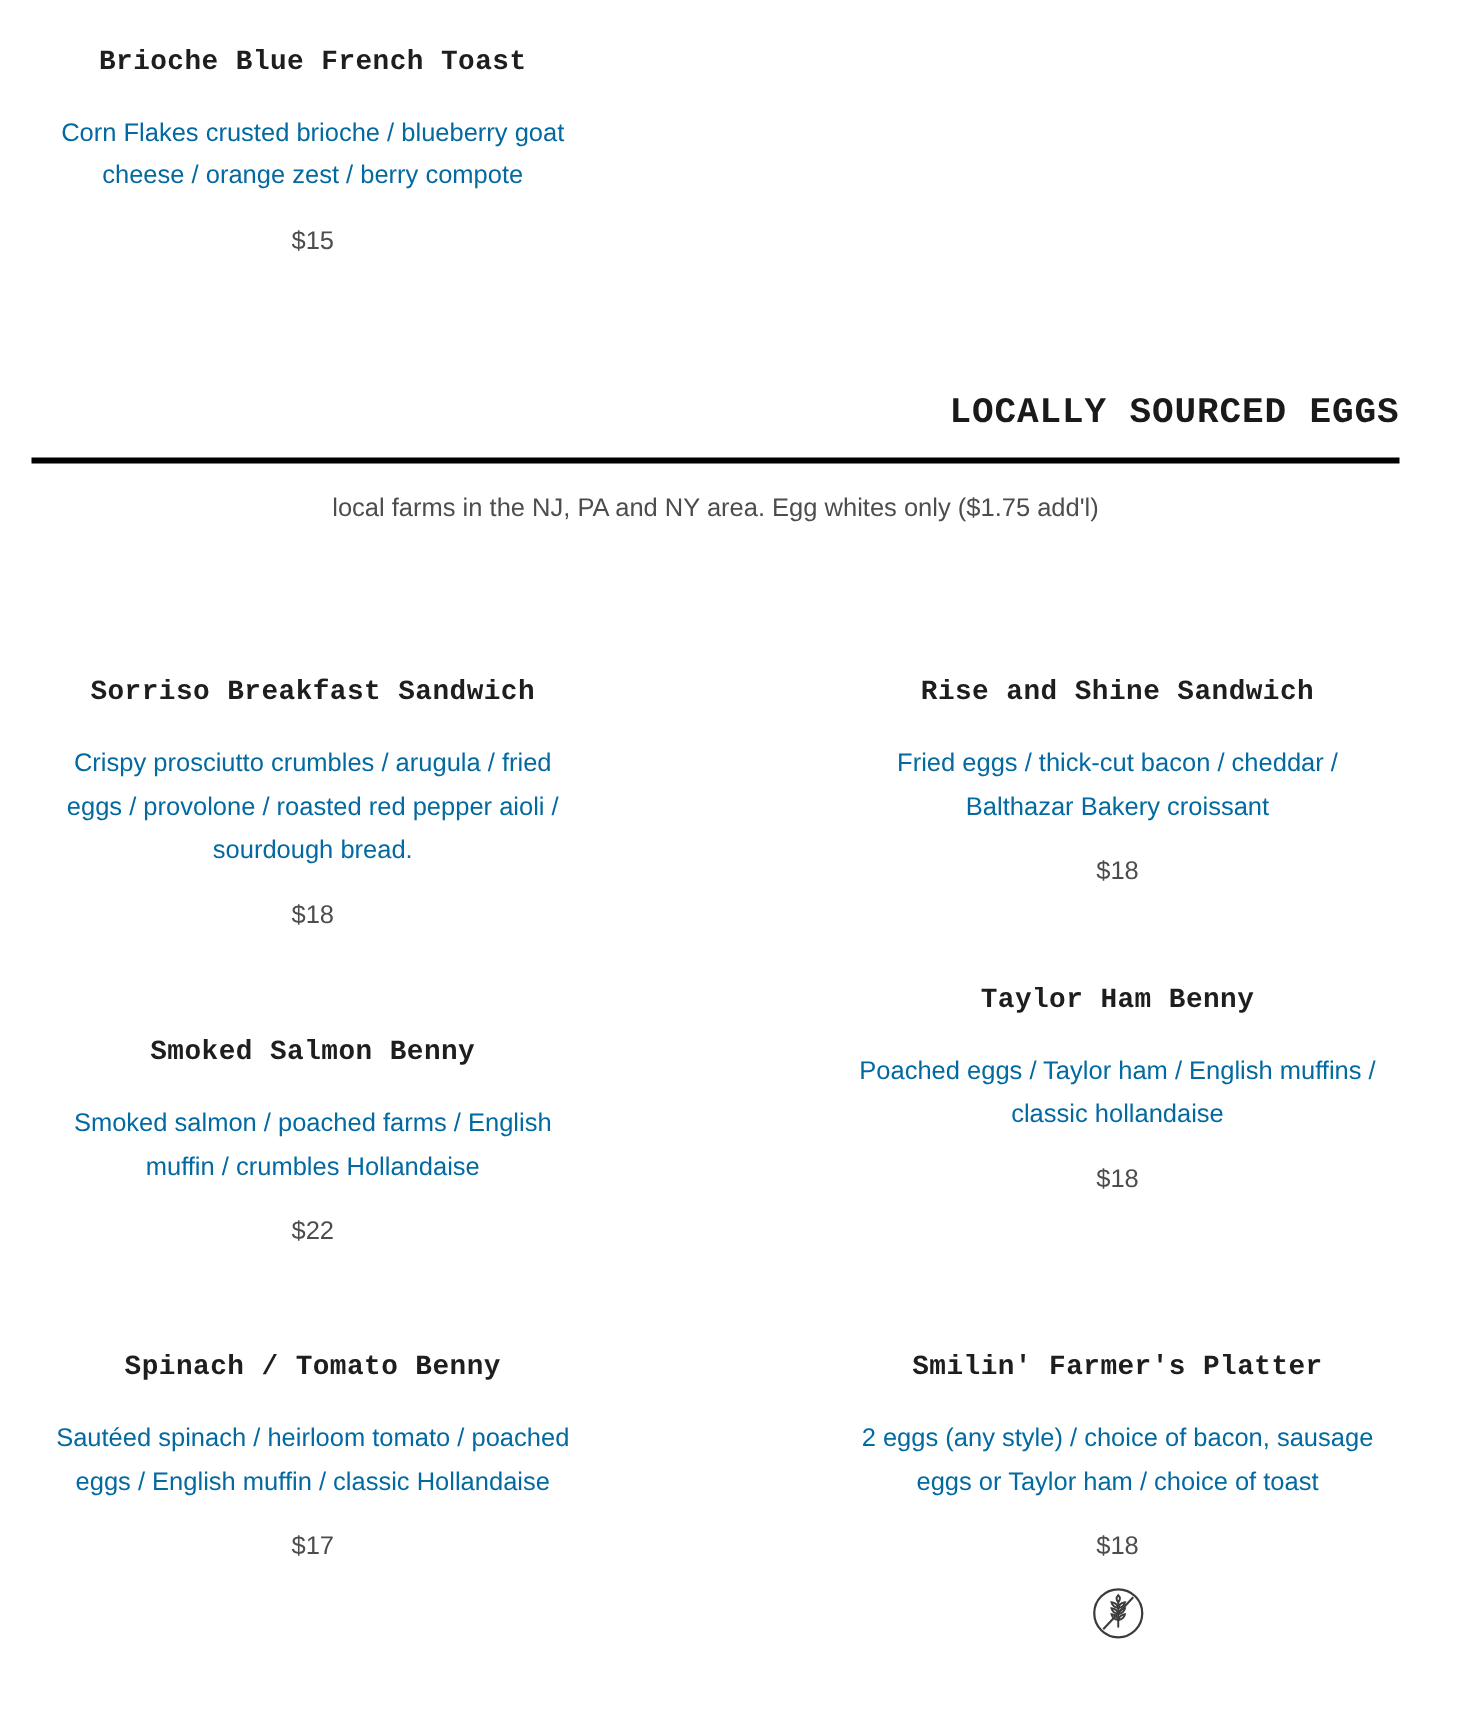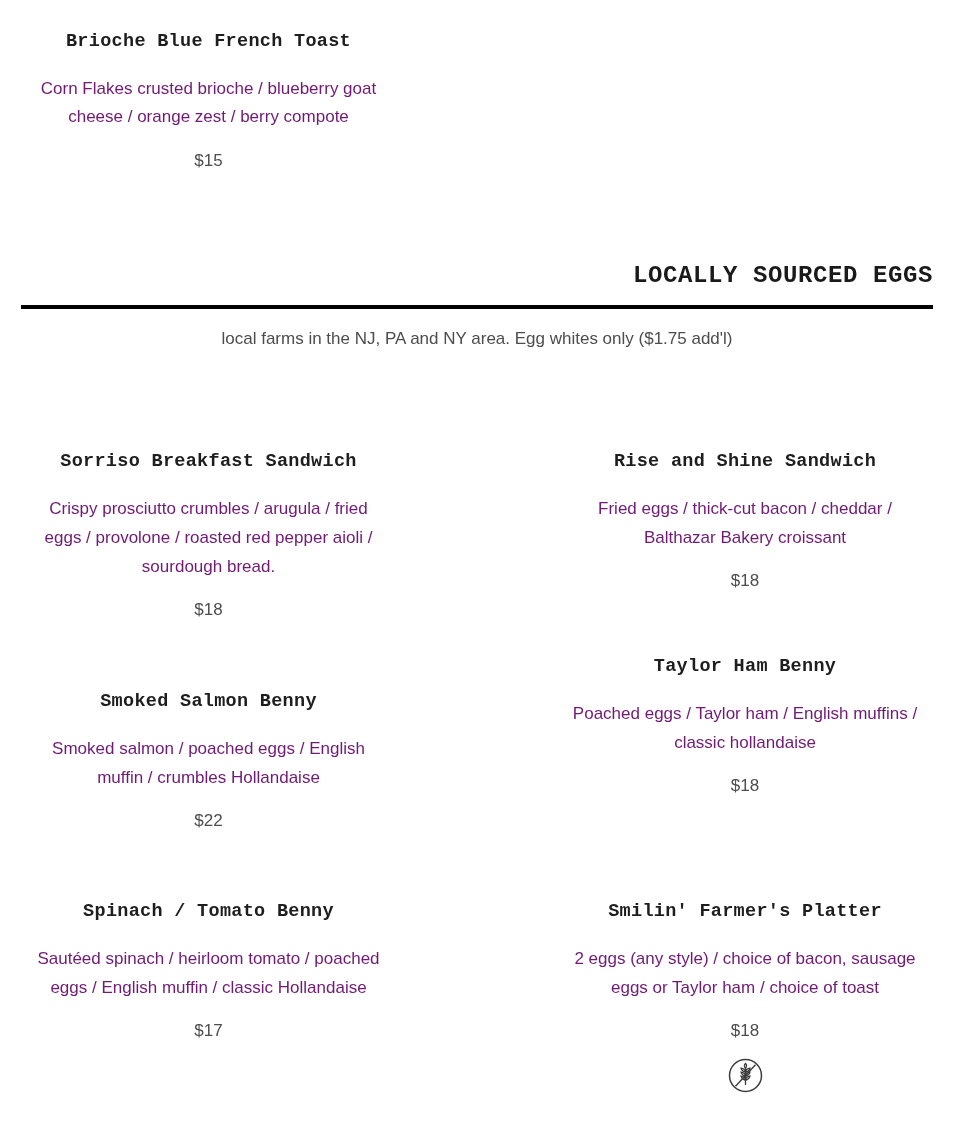--- a/index.html
+++ b/index.html
@@ -20,21 +20,21 @@
     font-size: 18.5px;
     line-height: 24px;
     letter-spacing: 0.3px;
     color: #1e1e1e;
     white-space: nowrap;
   }
   .item-desc { margin-top: 20px; }
   .desc-line {
     font-size: 17px;
     line-height: 29px;
-    color: #701a75;
+    color: #0369a1;
     white-space: nowrap;
   }
   .item-price {
     margin-top: 17px;
     font-size: 17px;
     line-height: 24px;
     color: #4d4d4d;
   }
   
   .pos-brioche .item-desc { margin-top: 21px; }
@@ -115,21 +115,21 @@
     <div class="item-desc">
       <div class="desc-line">Fried eggs / thick-cut bacon / cheddar /</div>
       <div class="desc-line">Balthazar Bakery croissant</div>
     </div>
     <div class="item-price">$18</div>
   </section>
 
   <section class="item pos-smoked">
     <h3 class="item-title">Smoked Salmon Benny</h3>
     <div class="item-desc">
-      <div class="desc-line">Smoked salmon / poached eggs / English</div>
+      <div class="desc-line">Smoked salmon / poached farms / English</div>
       <div class="desc-line">muffin / crumbles Hollandaise</div>
     </div>
     <div class="item-price">$22</div>
   </section>
 
   <section class="item pos-taylor">
     <h3 class="item-title">Taylor Ham Benny</h3>
     <div class="item-desc">
       <div class="desc-line">Poached eggs / Taylor ham / English muffins /</div>
       <div class="desc-line">classic hollandaise</div>

